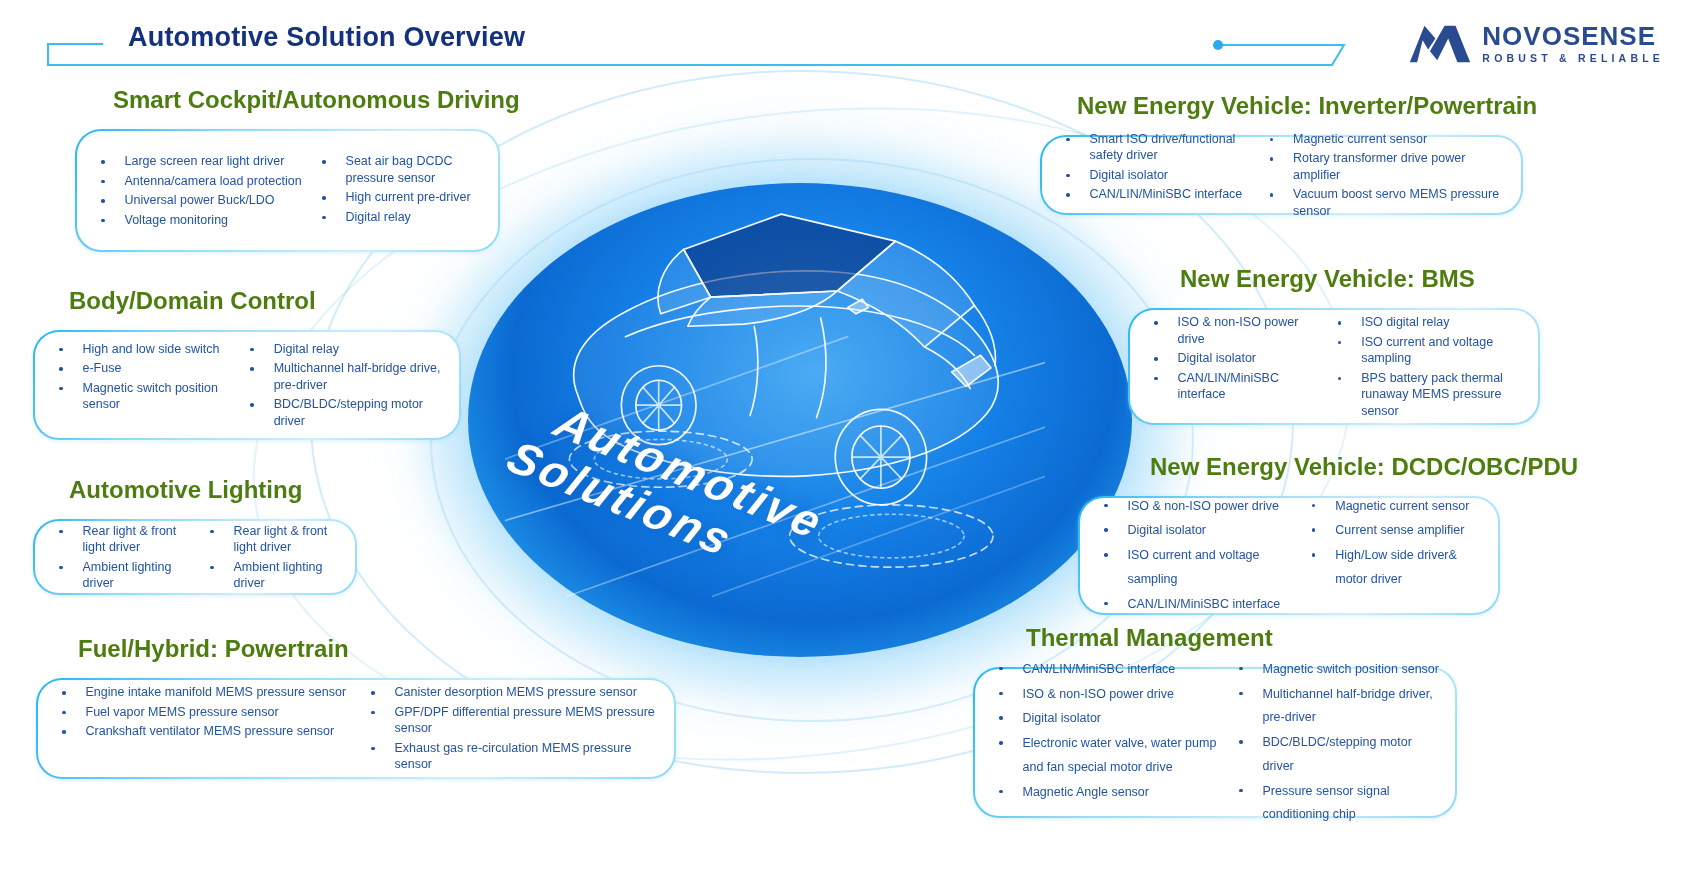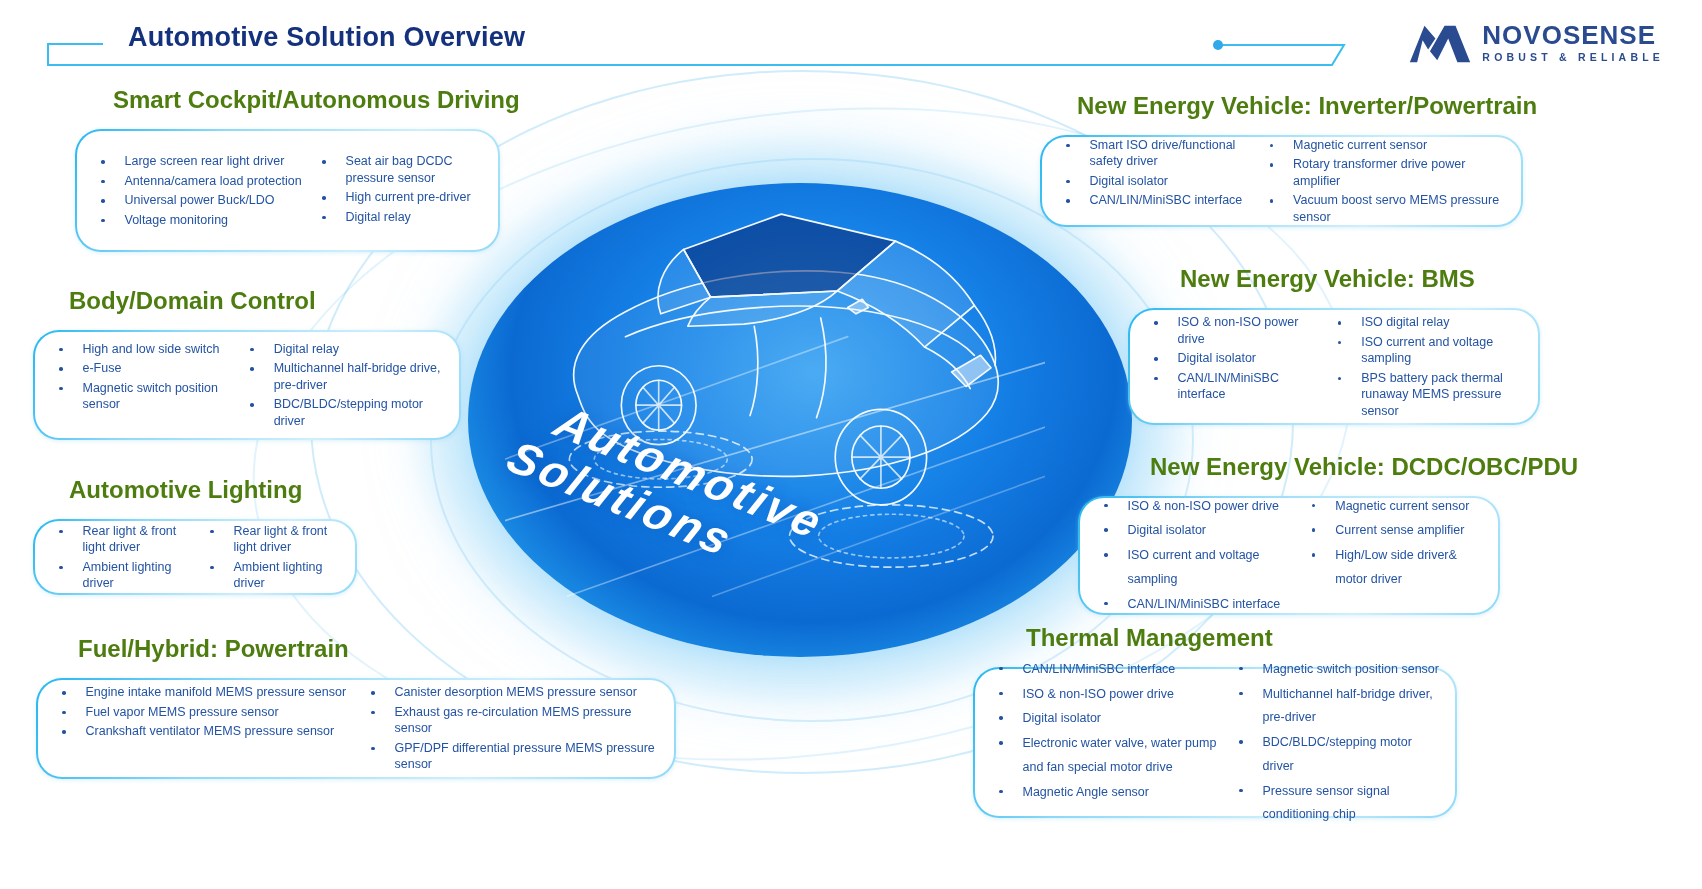--- a/index.html
+++ b/index.html
@@ -6,21 +6,21 @@
   .canvas{
     position:relative;width:1702px;height:889px;overflow:hidden;background:#ffffff;
     font-family:"Liberation Sans", sans-serif;
   }
   
   .page-title{
     position:absolute;left:128px;top:22px;z-index:3;
     font-size:27px;font-weight:bold;color:#14317d;letter-spacing:.2px;
   }
   .deco-line{position:absolute;left:0;top:0;z-index:2;}
-  .logo{position:absolute;right:38px;top:22px;z-index:3;display:flex;align-items:flex-start;}
+  .logo{position:absolute;right:38px;top:22px;z-index:3;display:flex;align-items:center;}
   .logo-text{margin-left:10px;color:#2b4b90;}
   .logo-name{font-size:26px;font-weight:800;letter-spacing:1px;line-height:26px;}
   .logo-tagline{font-size:10.5px;font-weight:bold;letter-spacing:4.2px;margin-top:3px;}
   
   .arc{position:absolute;border:2px solid rgba(110,195,242,.32);border-radius:50%;z-index:0;}
   .glow-halo{position:absolute;left:385px;top:118px;width:830px;height:604px;border-radius:50%;z-index:1;
     background:radial-gradient(closest-side, rgba(120,200,245,0) 55%, rgba(120,200,245,.45) 72%, rgba(170,225,250,.25) 83%, rgba(255,255,255,0) 96%);}
   .glow-main{position:absolute;left:468px;top:183px;width:664px;height:474px;border-radius:50%;z-index:1;
     background:radial-gradient(ellipse at 52% 40%, #3ea5f2 0%, #1580e6 38%, #0b6ad2 62%, #1e93e8 78%, #7fd0f5 90%, #cdeffb 97%, rgba(205,239,251,0) 100%);
     box-shadow:0 0 70px 25px rgba(140,210,248,.55);}
@@ -246,34 +246,34 @@
               <span class="bullet-text">Crankshaft ventilator MEMS pressure sensor</span>
             </div>
           </div>
         <div class="col">
             <div class="bullet-item">
               <span class="dot"></span>
               <span class="bullet-text">Canister desorption MEMS pressure sensor</span>
             </div>
             <div class="bullet-item">
               <span class="dot"></span>
+              <span class="bullet-text">GPF/DPF differential pressure MEMS pressure sensor</span>
+            </div>
+            <div class="bullet-item">
+              <span class="dot"></span>
               <span class="bullet-text">Exhaust gas re-circulation MEMS pressure sensor</span>
-            </div>
-            <div class="bullet-item">
-              <span class="dot"></span>
-              <span class="bullet-text">GPF/DPF differential pressure MEMS pressure sensor</span>
             </div>
           </div>
       </div>
     </div>
   </section>
 
   <section class="panel" style="left:1040px;top:92px;width:483px;">
     <h2 style="margin-left:37px;">New Energy Vehicle: Inverter/Powertrain</h2>
-    <div class="box" style="height:92px;">
+    <div class="box" style="height:80px;">
       <div class="box-inner" style="--cols:44fr 56fr;">
         <div class="col">
             <div class="bullet-item">
               <span class="dot"></span>
               <span class="bullet-text">Smart ISO drive/functional safety driver</span>
             </div>
             <div class="bullet-item">
               <span class="dot"></span>
               <span class="bullet-text">Digital isolator</span>
             </div>

